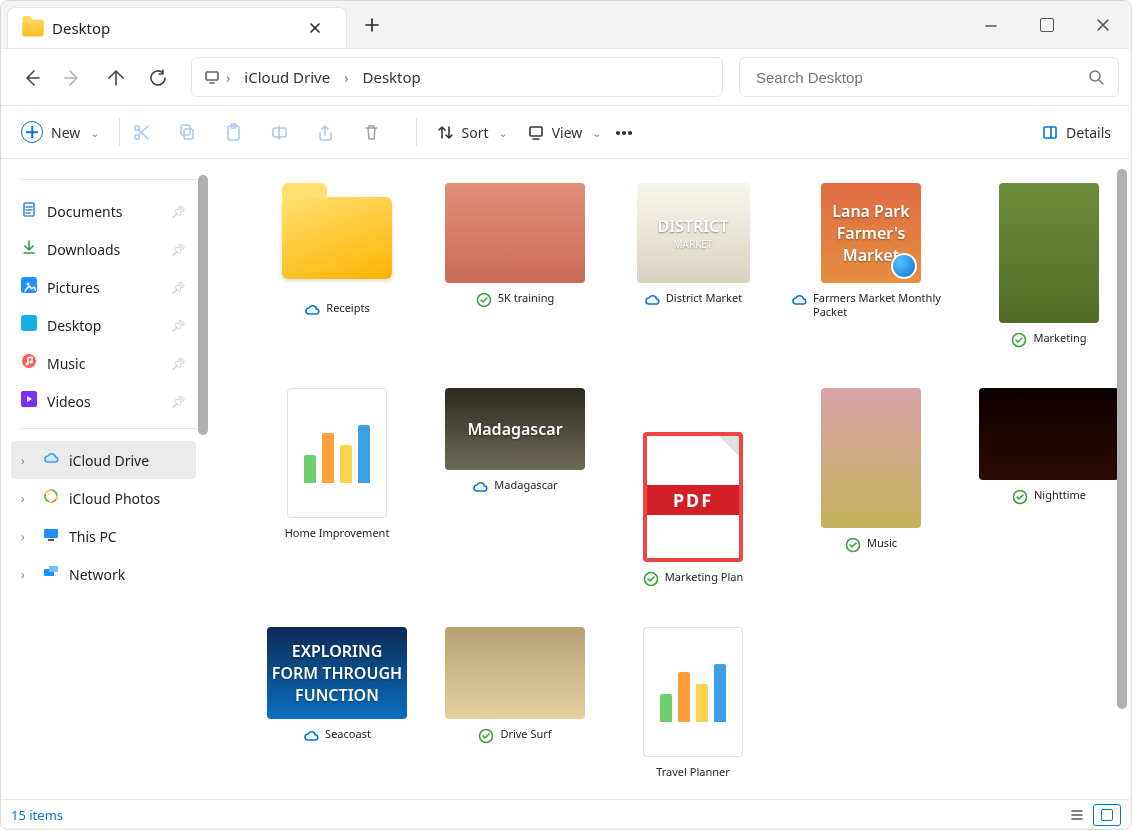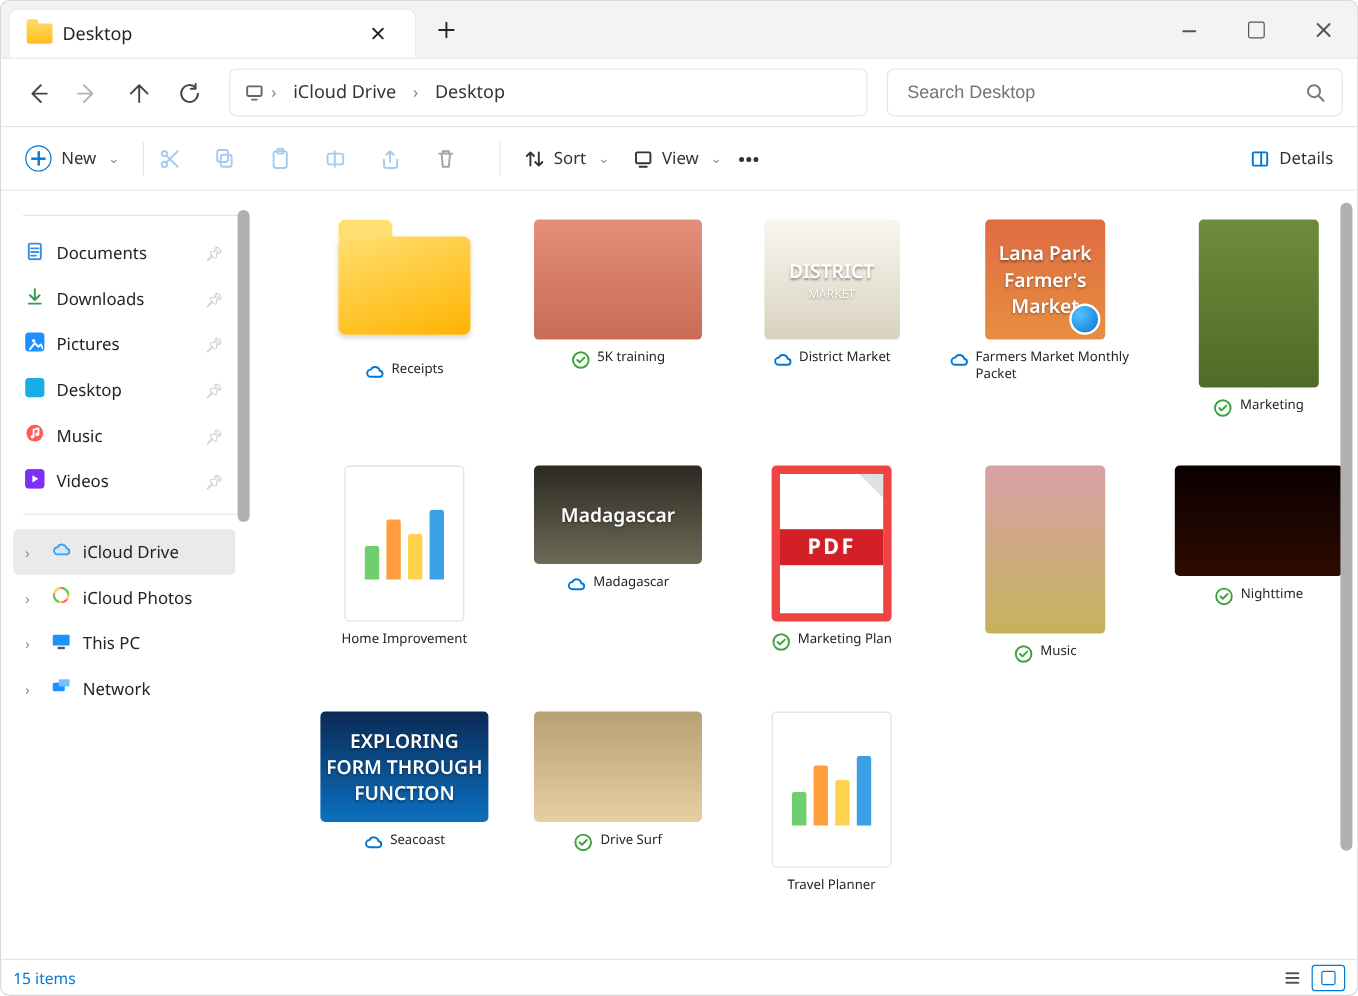--- a/index.html
+++ b/index.html
@@ -183,21 +183,21 @@
   .folder-xl-inner::before{content:'';position:absolute;top:-14px;left:0;width:45px;height:16px;background:#ffdf70;border-radius:6px 6px 0 0;}
 
   .thumb.chart-sheet{background:#fff;border:1px solid #e0e0e0;}
   .mini-bars{display:flex;align-items:flex-end;gap:6px;height:60px;}
   .mini-bars span{width:12px;border-radius:2px 2px 0 0;}
   .bar1{height:28px;background:#6fcf6f;}
   .bar2{height:50px;background:#ff9e3d;}
   .bar3{height:38px;background:#ffd24d;}
   .bar4{height:58px;background:#3ca0e7;}
 
-  .thumb.pdf{background:#fff;border:7px solid #ef4444;position:relative;}
+  .thumb.pdf{background:#fff;border:4px solid #ef4444;position:relative;margin-top:44px;}
   .pdf-band{position:absolute;left:-6px;right:-6px;top:40%;height:30px;background:#d32026;color:#fff;font-weight:700;letter-spacing:2px;display:flex;align-items:center;justify-content:center;font-size:18px;}
   .pdf-fold{position:absolute;top:0;right:0;width:0;height:0;border-left:20px solid transparent;border-top:20px solid #e0e0e0;}
 
   .edge-badge{position:absolute;bottom:4px;right:4px;width:26px;height:26px;border-radius:50%;background:radial-gradient(circle at 30% 30%,#56c2ff,#0b74d1);border:2px solid #fff;}
 
   
   .statusbar{
     height:30px;
     border-top:1px solid var(--border);
     display:flex;align-items:center;

